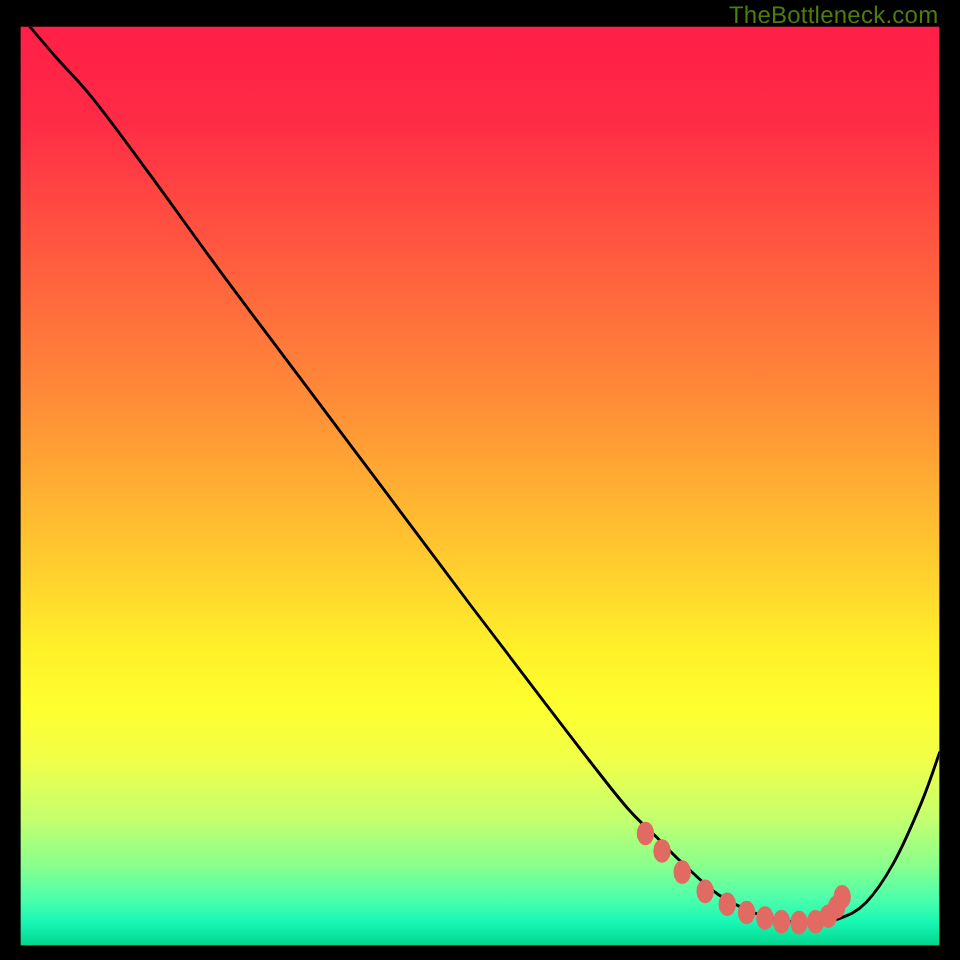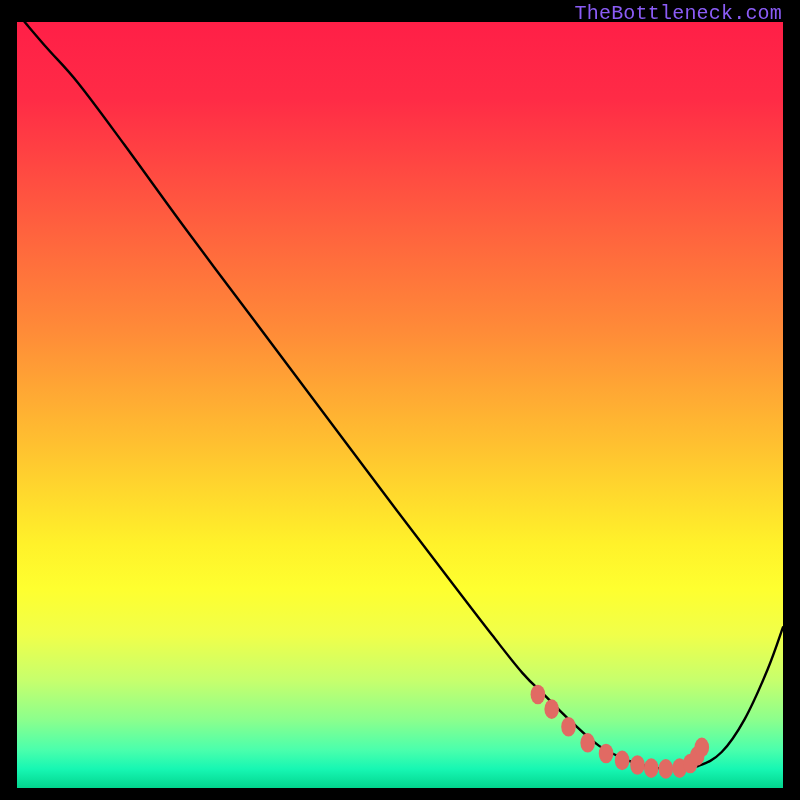--- a/index.html
+++ b/index.html
@@ -22,23 +22,23 @@
     position: absolute;
     left: 0;
     top: 0;
     width: 766px;
     height: 766px;
   }
   .watermark {
     position: absolute;
     top: 2px;
     right: 18px;
-    font-family: Liberation Mono, monospace;
+    font-family: Liberation Sans, sans-serif;
     font-size: 20px;
-    color: #8b5cf6;
+    color: #4d7c0f;
     letter-spacing: 0.2px;
   }
   svg { display: block; }
 </style>
 </head>
 <body>
 
 <div class="frame">
   <svg class="plot-area" viewBox="0 0 766 766">
     <defs>

